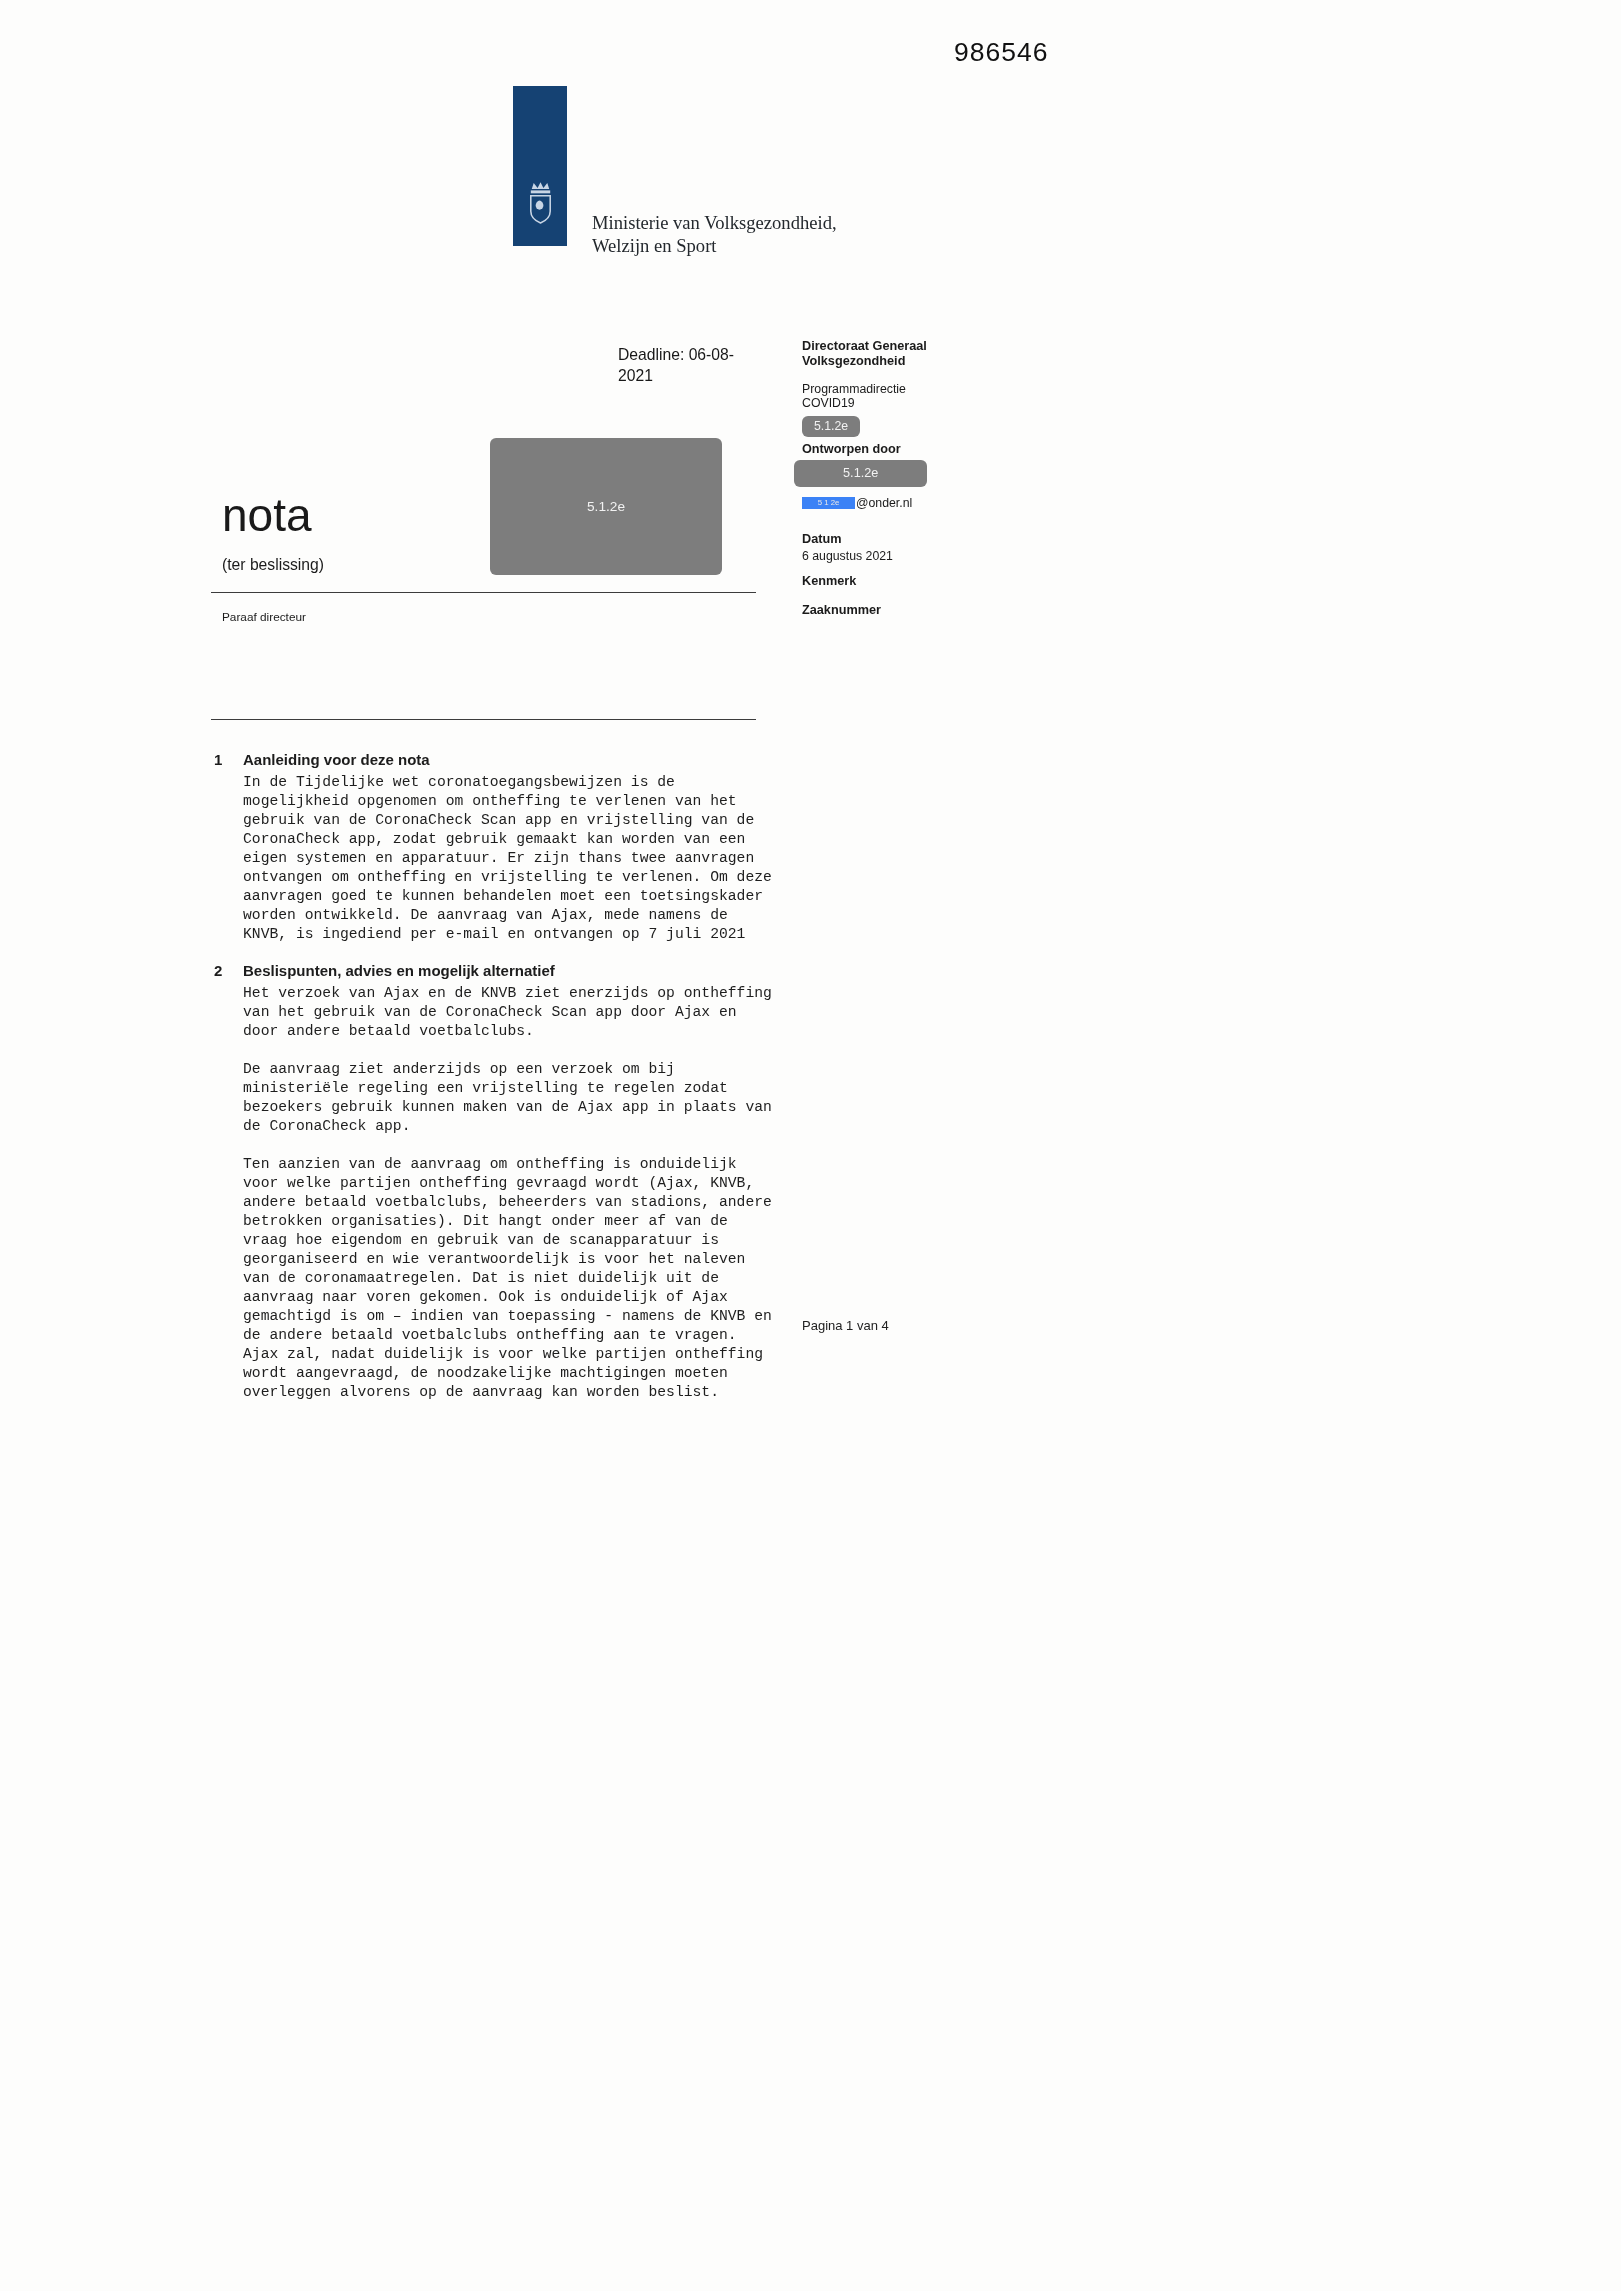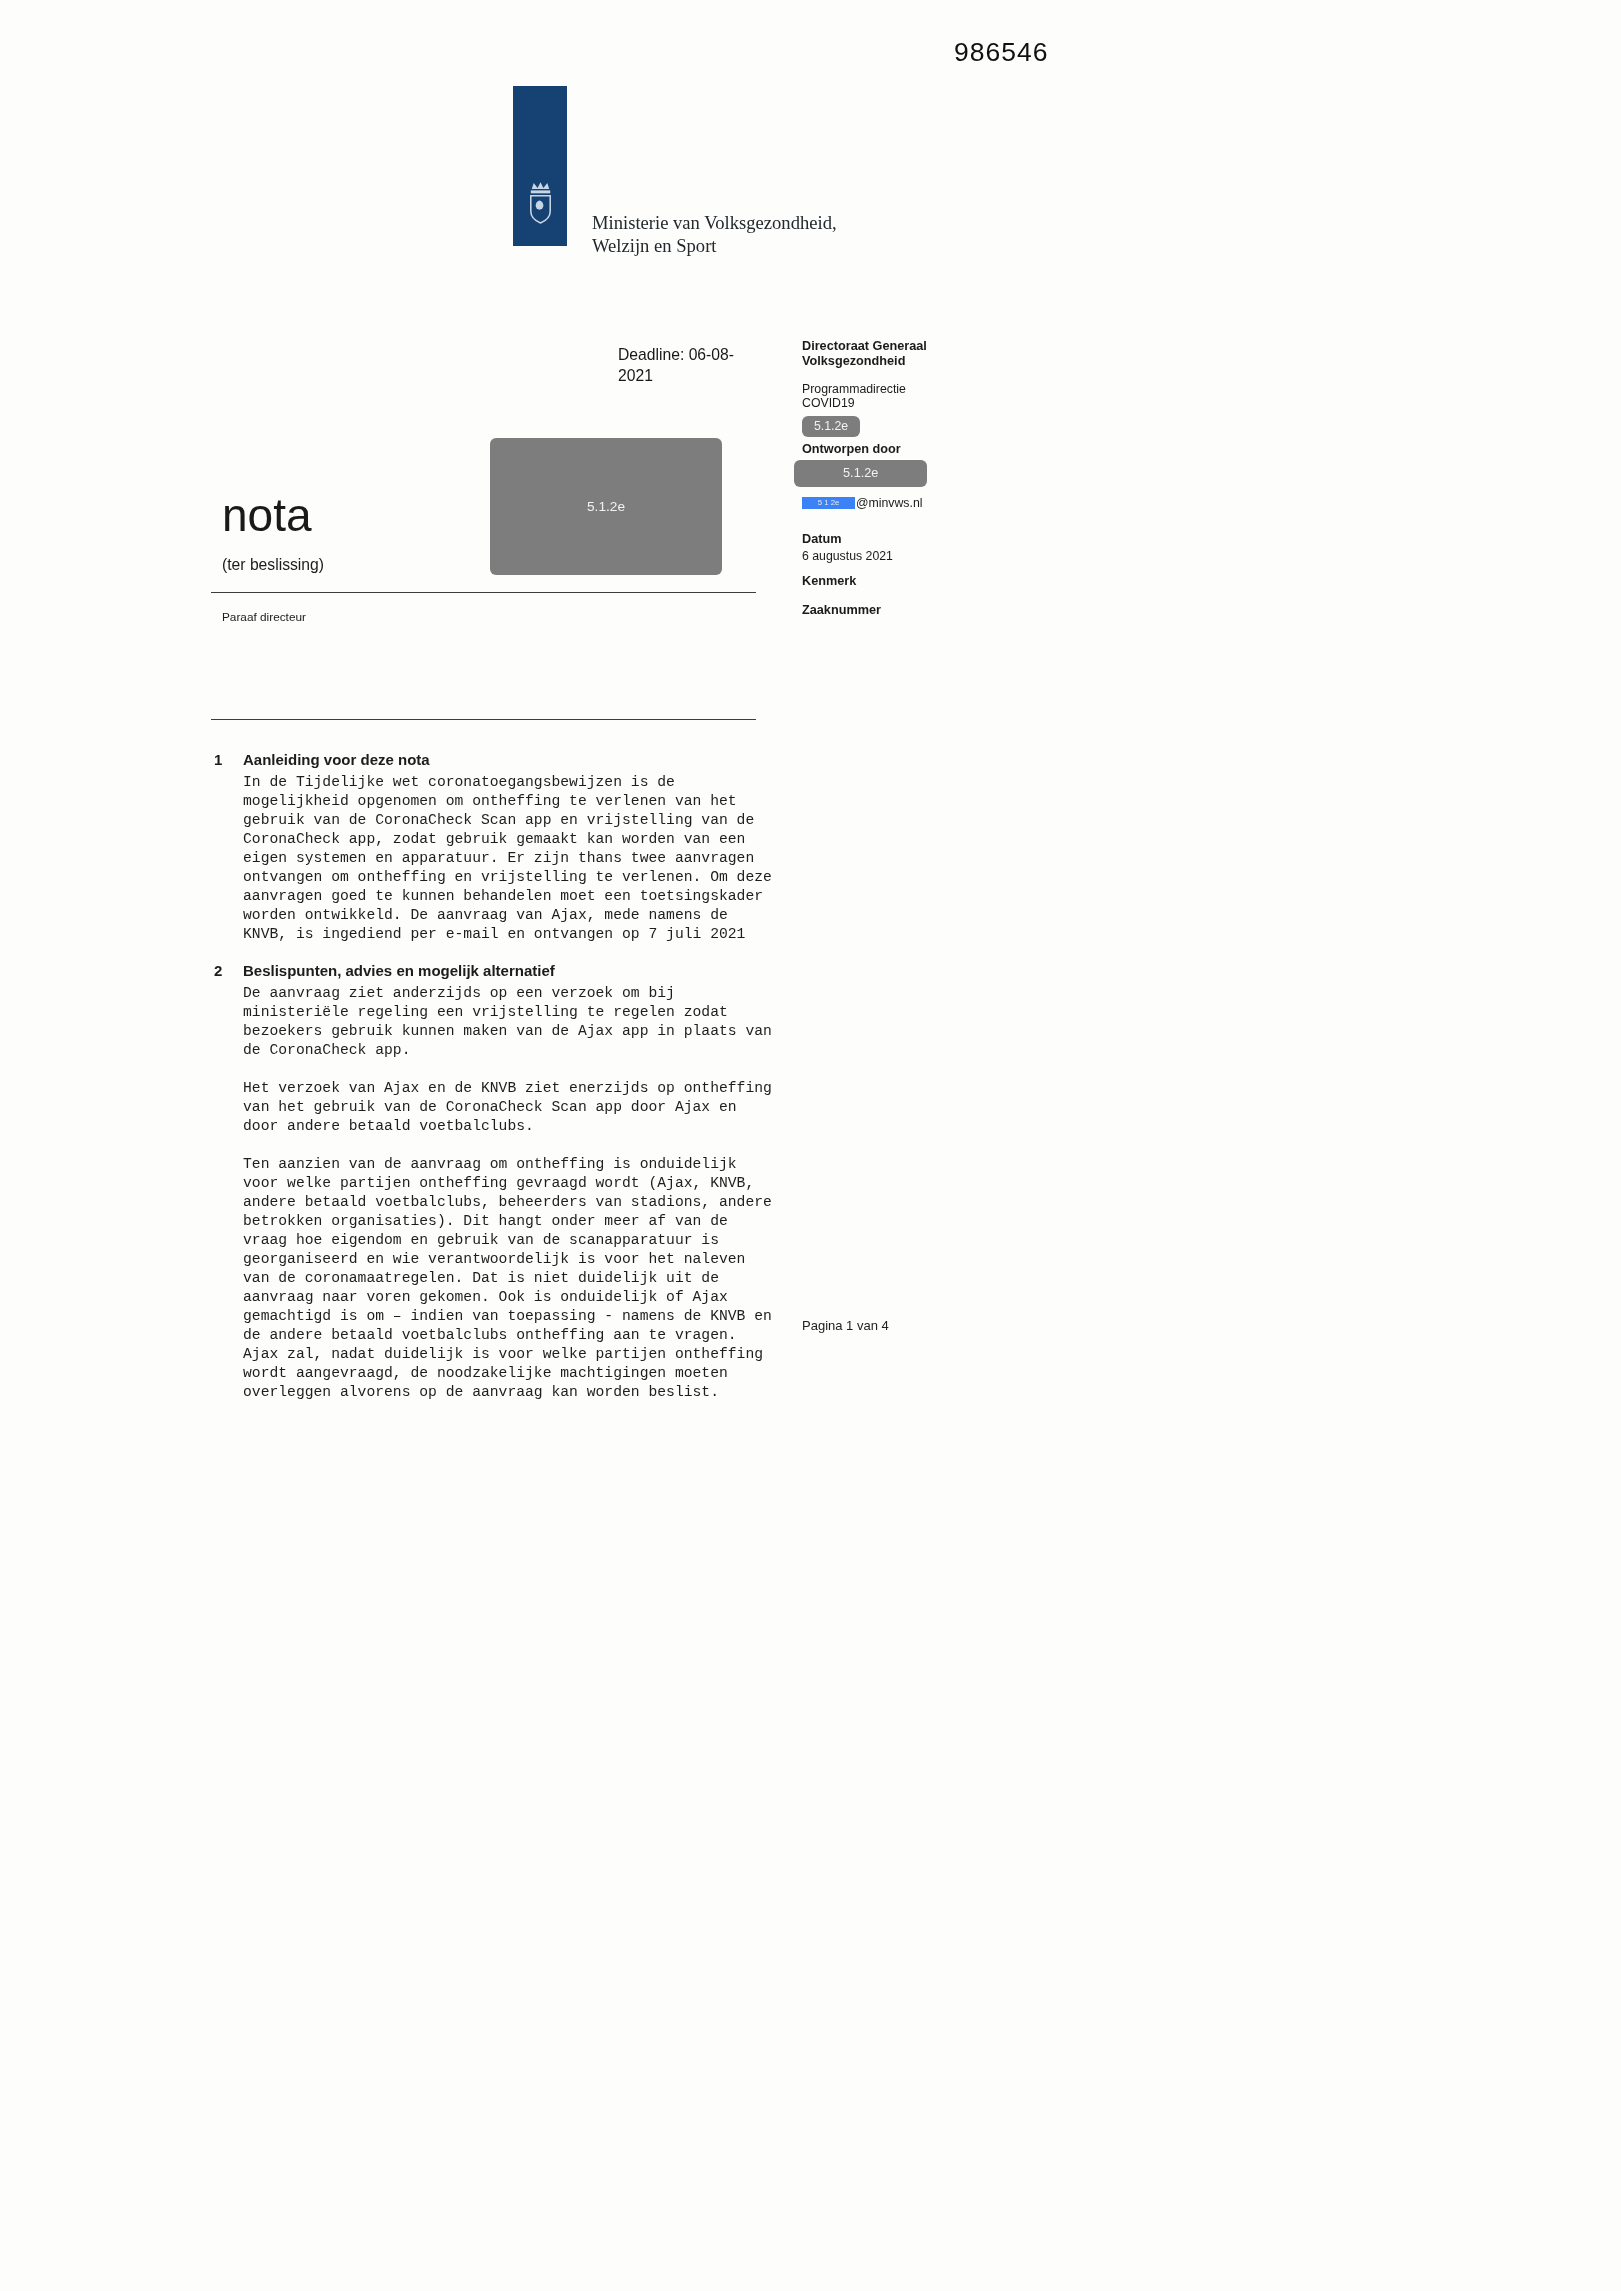--- a/index.html
+++ b/index.html
@@ -186,21 +186,21 @@
   <div class="meta-col">
     <div class="meta-bold">Directoraat Generaal</div>
     <div class="meta-bold">Volksgezondheid</div>
     <div class="meta-normal mt2">Programmadirectie</div>
     <div class="meta-normal">COVID19</div>
     <div class="redaction redaction-small">5.1.2e</div>
     <div class="meta-bold designed-by">Ontworpen door</div>
     <div class="redaction redaction-designer">5.1.2e</div>
     <div class="email-line">
       <span class="redaction-email">5 1 2e</span>
-      <span>@minvws.nl</span>
+      <span>@onder.nl</span>
     </div>
     <div class="meta-bold datum-label">Datum</div>
     <div class="meta-normal datum-value">6 augustus 2021</div>
     <div class="meta-bold kenmerk-label">Kenmerk</div>
     <div class="meta-bold zaaknummer-label">Zaaknummer</div>
   </div>
 
   <div class="nota-title">nota</div>
   <div class="nota-sub">(ter beslissing)</div>
 
@@ -221,22 +221,22 @@
         <p>In de Tijdelijke wet coronatoegangsbewijzen is de mogelijkheid opgenomen om ontheffing te verlenen van het gebruik van de CoronaCheck Scan app en vrijstelling van de CoronaCheck app, zodat gebruik gemaakt kan worden van een eigen systemen en apparatuur. Er zijn thans twee aanvragen ontvangen om ontheffing en vrijstelling te verlenen. Om deze aanvragen goed te kunnen behandelen moet een toetsingskader worden ontwikkeld. De aanvraag van Ajax, mede namens de KNVB, is ingediend per e-mail en ontvangen op 7 juli 2021</p>
       </div>
     </div>
 
     <div class="section">
       <div class="section-head">
         <span class="section-num">2</span>
         <span>Beslispunten, advies en mogelijk alternatief</span>
       </div>
       <div class="section-body">
+        <p>Het verzoek van Ajax en de KNVB ziet enerzijds op ontheffing van het gebruik van de CoronaCheck Scan app door Ajax en door andere betaald voetbalclubs.</p>
         <p>De aanvraag ziet anderzijds op een verzoek om bij ministeriële regeling een vrijstelling te regelen zodat bezoekers gebruik kunnen maken van de Ajax app in plaats van de CoronaCheck app.</p>
-        <p>Het verzoek van Ajax en de KNVB ziet enerzijds op ontheffing van het gebruik van de CoronaCheck Scan app door Ajax en door andere betaald voetbalclubs.</p>
         <p>Ten aanzien van de aanvraag om ontheffing is onduidelijk voor welke partijen ontheffing gevraagd wordt (Ajax, KNVB, andere betaald voetbalclubs, beheerders van stadions, andere betrokken organisaties). Dit hangt onder meer af van de vraag hoe eigendom en gebruik van de scanapparatuur is georganiseerd en wie verantwoordelijk is voor het naleven van de coronamaatregelen. Dat is niet duidelijk uit de aanvraag naar voren gekomen. Ook is onduidelijk of Ajax gemachtigd is om – indien van toepassing - namens de KNVB en de andere betaald voetbalclubs ontheffing aan te vragen. Ajax zal, nadat duidelijk is voor welke partijen ontheffing wordt aangevraagd, de noodzakelijke machtigingen moeten overleggen alvorens op de aanvraag kan worden beslist.</p>
       </div>
     </div>
 
   </div>
 
   <div class="page-footer">Pagina 1 van 4</div>
 
 </div>
 

